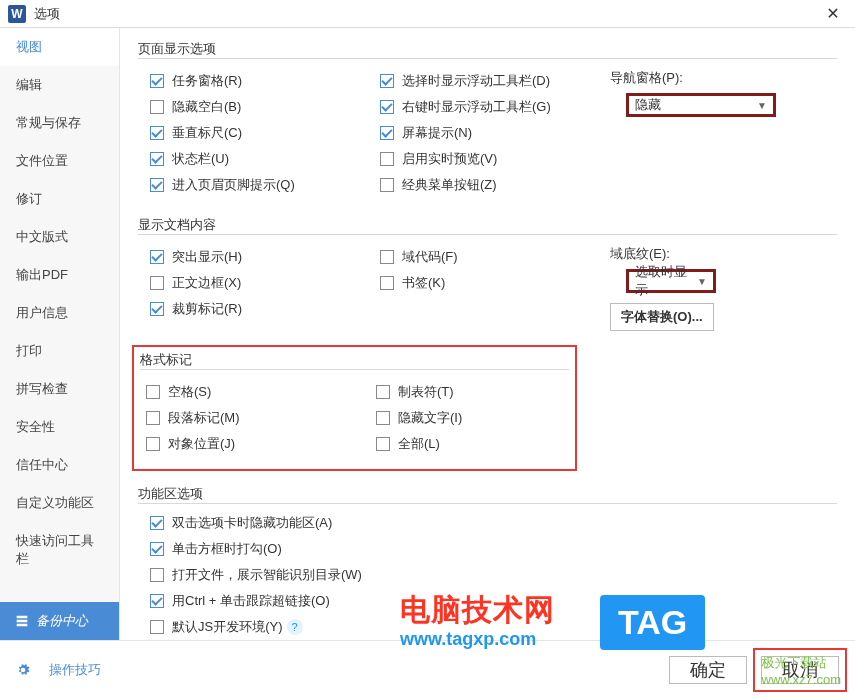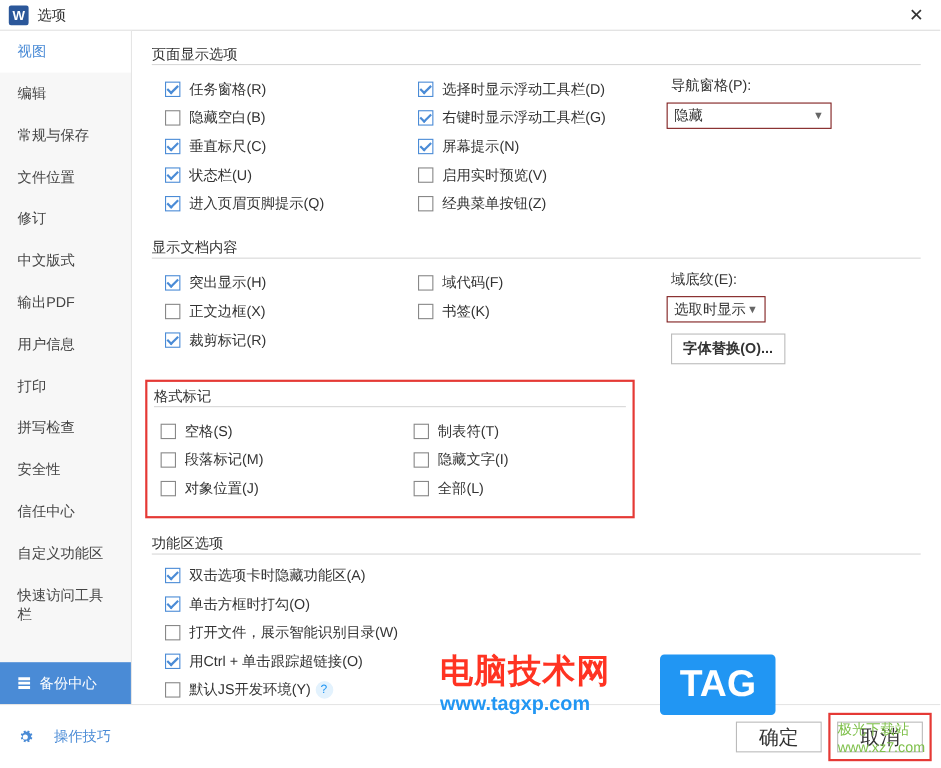--- a/index.html
+++ b/index.html
@@ -6,34 +6,34 @@
 body { font-family: "Microsoft YaHei", sans-serif; font-size: 13px; color: #333; background: #fff; width: 855px; height: 698px; overflow: hidden; position: relative; }
 .titlebar { height: 28px; background: #fff; border-bottom: 1px solid #ddd; display: flex; align-items: center; padding: 0 8px; }
 .app-icon { width: 18px; height: 18px; background: #2b579a; color: #fff; font-weight: bold; font-size: 12px; display: flex; align-items: center; justify-content: center; border-radius: 2px; margin-right: 8px; }
 .titlebar-title { flex: 1; font-size: 13px; }
 .close-x { width: 28px; height: 28px; display: flex; align-items: center; justify-content: center; cursor: pointer; font-size: 16px; }
 .main { display: flex; height: 612px; }
 .sidebar { width: 120px; background: #f7f7f7; border-right: 1px solid #e5e5e5; display: flex; flex-direction: column; }
 .sidebar-inner { flex: 1; overflow-y: auto; }
 .sidebar-item { padding: 10px 16px; cursor: pointer; font-size: 13px; color: #444; }
 .sidebar-item.active { background: #fff; color: #4a8bd6; }
-.backup-btn { background: #4a8bd6; color: #fff; padding: 10px 14px; cursor: pointer; display: flex; align-items: center; gap: 6px; }
+.backup-btn { background: #4a8bd6; color: #fff; padding: 10px 14px; cursor: pointer; display: flex; align-items: center; gap: 6px; font-style: italic; }
 .backup-btn svg { width: 16px; height: 16px; fill: #fff; }
 .content { flex: 1; padding: 12px 18px; overflow-y: auto; }
 .group { margin-bottom: 14px; }
 .group-label { font-size: 13px; color: #333; border-bottom: 1px solid #d8d8d8; padding-bottom: 0; margin-bottom: 10px; }
 .row-flex { display: flex; }
 .col { flex: 0 0 230px; }
 .col-right { flex: 0 0 200px; }
 .chk { display: flex; align-items: center; margin: 3px 0 8px 12px; cursor: pointer; }
 .chk-box { width: 14px; height: 14px; border: 1px solid #888; margin-right: 8px; position: relative; flex-shrink: 0; }
 .chk-box.checked { border-color: #4a8bd6; }
 .chk-box.checked::after { content: ""; position: absolute; left: 3px; top: 0px; width: 4px; height: 8px; border: solid #4a8bd6; border-width: 0 2px 2px 0; transform: rotate(45deg); }
 .nav-label { font-size: 13px; margin-left: 12px; margin-bottom: 6px; }
-.dropdown { width: 150px; border: 1px solid #7f1d1d; height: 24px; display: flex; align-items: center; padding: 0 6px; margin-left: 8px; cursor: pointer; justify-content: space-between; font-size: 13px; }
+.dropdown { width: 150px; border: 3px solid #7f1d1d; height: 24px; display: flex; align-items: center; padding: 0 6px; margin-left: 28px; cursor: pointer; justify-content: space-between; font-size: 13px; }
 .dropdown2 { width: 90px; }
 .caret { font-size: 10px; color: #666; }
 .btn-small { border: 1px solid #bbb; padding: 4px 10px; background: #fff; cursor: pointer; margin-left: 12px; font-size: 13px; display: inline-block; font-weight: bold; }
 .red-box { border: 2px solid #e53935; padding: 4px 0 8px 0; margin-left: -6px; margin-right: 260px; }
 .red-box .group-label { margin: 0 6px 10px 6px; }
 .help-icon { width: 16px; height: 16px; border-radius: 50%; background: #e3f2fd; color: #2196f3; display: inline-flex; align-items: center; justify-content: center; font-size: 11px; margin-left: 4px; }
 .footer { position: absolute; left: 0; right: 0; bottom: 0; height: 58px; border-top: 1px solid #e5e5e5; display: flex; align-items: center; justify-content: space-between; padding: 0 16px; }
 .tips-link { color: #4a8bd6; display: flex; align-items: center; gap: 19px; cursor: pointer; }
 .tips-link svg { width: 14px; height: 14px; fill: #4a8bd6; }
 .footer-btns { display: flex; gap: 14px; }

